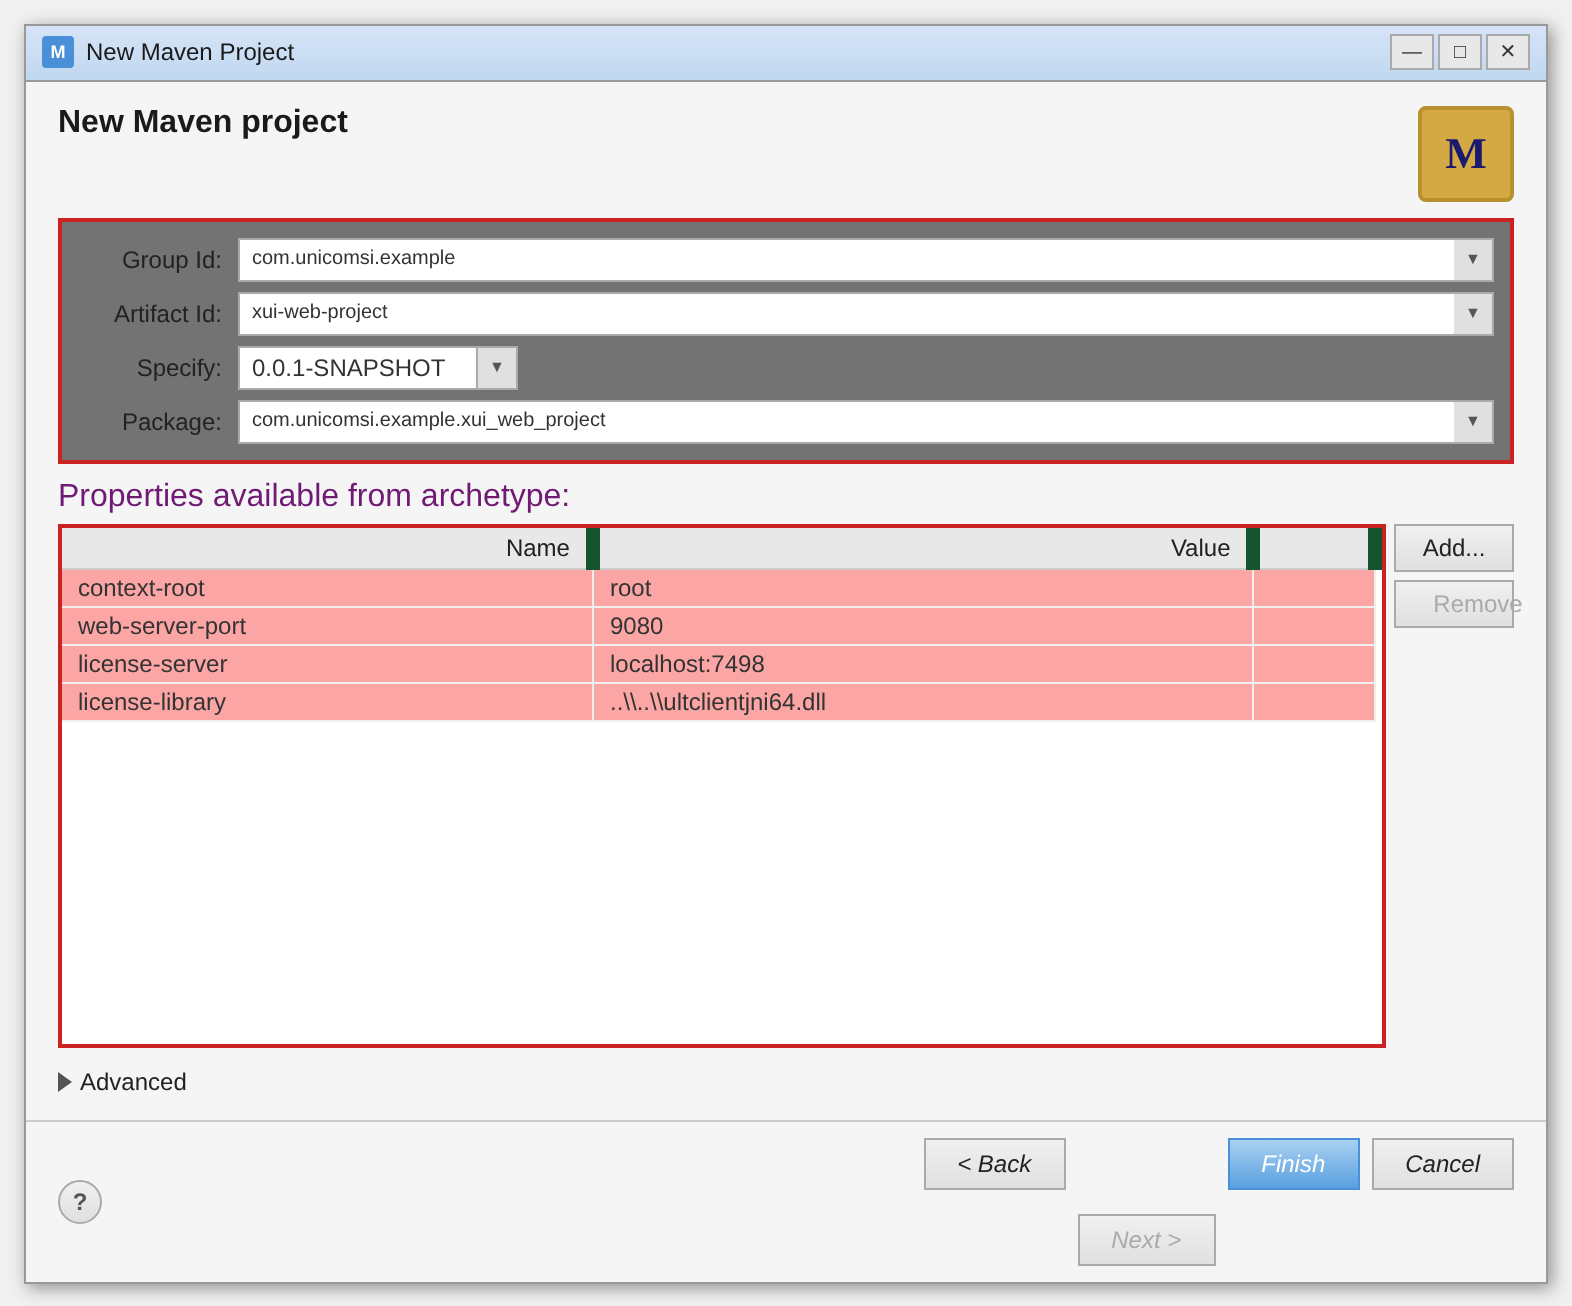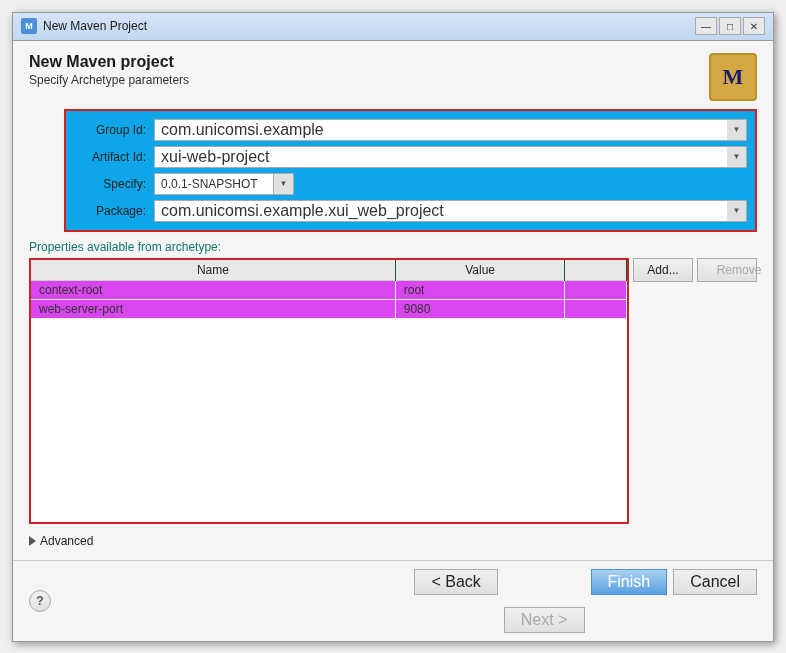--- a/index.html
+++ b/index.html
@@ -103,24 +103,23 @@
       display: flex;
       align-items: center;
       justify-content: center;
       font-size: 22px;
       font-weight: bold;
       color: #1a1a6e;
       font-family: serif;
     }
     .params-section {
       border: 2px solid #cc2222;
-      background: #0ea5e9;
+      background: #737373;
       padding: 8px;
       margin-bottom: 8px;
-      margin-left: 35px;
     }
     .form-row {
       display: flex;
       align-items: center;
       margin-bottom: 5px;
     }
     .form-row:last-child { margin-bottom: 0; }
     .form-label {
       width: 80px;
       font-size: 12px;
@@ -128,21 +127,21 @@
       text-align: right;
       padding-right: 8px;
       flex-shrink: 0;
     }
     .form-input {
       flex: 1;
       height: 22px;
       border: 1px solid #aaa;
       background: white;
       padding: 2px 6px;
-      font-size: 16px;
+      font-size: 10px;
       color: #333;
       outline: none;
     }
     .form-select-wrapper {
       flex: 1;
       position: relative;
       display: flex;
       align-items: center;
     }
     .form-select-wrapper .form-input {
@@ -192,22 +191,22 @@
       font-size: 8px;
       color: #555;
     }
     .properties-section {
       flex: 1;
       display: flex;
       flex-direction: column;
       min-height: 0;
     }
     .properties-label {
-      font-size: 12px;
-      color: #0f766e;
+      font-size: 16px;
+      color: #701a75;
       margin-bottom: 4px;
     }
     .properties-content {
       flex: 1;
       display: flex;
       gap: 4px;
       min-height: 0;
     }
     .table-wrapper {
       flex: 1;
@@ -218,40 +217,40 @@
     }
     .prop-table {
       width: 100%;
       border-collapse: collapse;
     }
     .prop-table thead tr {
       background: #e8e8e8;
       border-bottom: 1px solid #ccc;
     }
     .prop-table th {
-      text-align: center;
+      text-align: right;
       padding: 3px 8px;
       font-size: 12px;
       font-weight: normal;
       color: #222;
-      border-right: 1px solid #14532d;
+      border-right: 7px solid #14532d;
     }
     .prop-table td {
       padding: 2px 8px;
       font-size: 12px;
       color: #333;
       border-right: 1px solid #eee;
       border-bottom: 1px solid #f0f0f0;
     }
     .prop-table tbody tr:nth-child(-n+5) {
-      background: #d946ef;
+      background: #fca5a5;
     }
     .table-buttons {
       display: flex;
-      flex-direction: row;
+      flex-direction: column;
       gap: 4px;
     }
     .table-btn {
       width: 60px;
       height: 24px;
       background: linear-gradient(to bottom, #f0f0f0, #e0e0e0);
       border: 1px solid #aaa;
       font-size: 12px;
       cursor: pointer;
       color: #222;
@@ -311,26 +310,27 @@
     }
     .footer-buttons {
       display: flex;
       gap: 6px;
     }
     .footer-btn {
       height: 26px;
       padding: 0 16px;
       background: linear-gradient(to bottom, #f0f0f0, #e0e0e0);
       border: 1px solid #aaa;
-      font-size: 16px;
+      font-size: 12px;
       cursor: pointer;
       color: #222;
       display: flex;
       align-items: center;
       justify-content: center;
+      font-style: italic;
     }
     .footer-btn.primary {
       background: linear-gradient(to bottom, #a8d0f0, #5aa0e0);
       border: 1px solid #4a90d9;
       color: #fff;
     }
     .footer-btn:disabled, .footer-btn.disabled {
       color: #aaa;
       cursor: default;
       margin-top: 38px;
@@ -356,21 +356,20 @@
       <div class="titlebar-btn">□</div>
       <div class="titlebar-btn close">✕</div>
     </div>
   </div>
 
   <div class="content">
 
     <div class="header-section">
       <div class="header-text">
         <h2>New Maven project</h2>
-        <div class="subtitle">Specify Archetype parameters</div>
       </div>
       <div class="maven-logo">M</div>
     </div>
 
     <div class="params-section">
 
       <div class="form-row">
         <span class="form-label">Group Id:</span>
         <div class="form-select-wrapper">
           <input class="form-input" type="text" value="com.unicomsi.example" style="">
@@ -419,20 +418,30 @@
             <tr>
                   <td>context-root</td>
                   <td>root</td>
                   <td></td>
                 </tr>
                 <tr>
                   <td>web-server-port</td>
                   <td>9080</td>
                   <td></td>
                 </tr>
+                <tr>
+                  <td>license-server</td>
+                  <td>localhost:7498</td>
+                  <td></td>
+                </tr>
+                <tr>
+                  <td>license-library</td>
+                  <td>..\\..\\ultclientjni64.dll</td>
+                  <td></td>
+                </tr>
               </tbody>
           </table>
         </div>
         <div class="table-buttons">
           <button class="table-btn">Add...</button>
           <button class="table-btn disabled" disabled="">Remove</button>
         </div>
       </div>
     </div>
 

